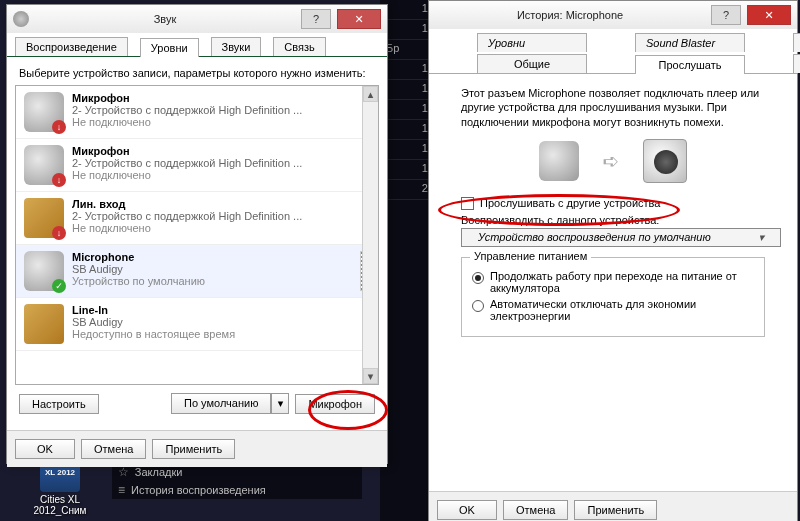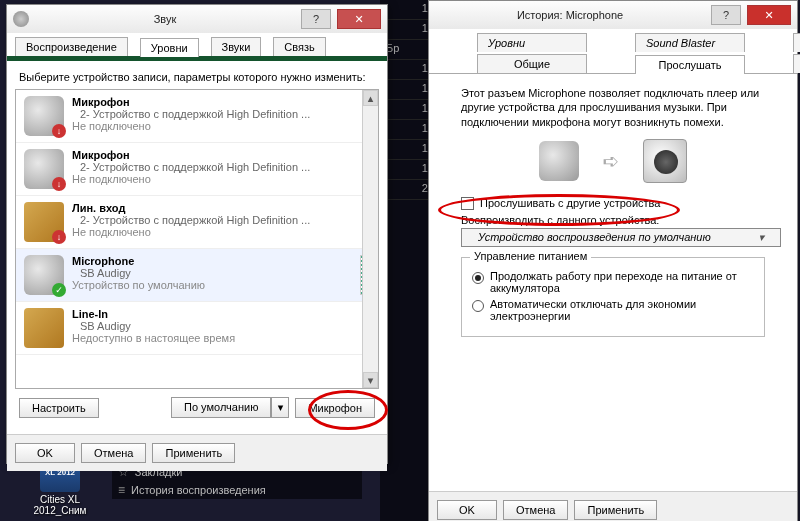--- a/index.html
+++ b/index.html
@@ -28,38 +28,38 @@
 
 
 .tabs { display:flex; gap:12px; padding: 4px 6px 0 8px; background:#fff; }
 .tab { padding: 3px 10px; border:1px solid #aaa; border-bottom:none; background:#f4f4f4; cursor:pointer;}
 .tab.active { background:#fff; position:relative; top:1px;}
 .tabrow2 { display:flex; gap:48px; padding: 4px 20px 0 48px; background:#fff;}
 .tabrow2 .tab { min-width:110px; font-style:italic;}
 .tabrow3 { display:flex; gap:48px; padding: 2px 20px 0 48px; background:#fff;}
 .tabrow3 .tab { min-width:110px; text-align:center;}
 
-.content { padding: 8px; border-top:5px solid #14532d; background:#fff;}
+.content { padding: 8px; border-top:1px solid #14532d; background:#fff;}
 .instruct { margin: 2px 4px 6px 4px; }
 
 .listbox { border:1px solid #aaa; height: 300px; overflow:hidden; position:relative;}
 .listbox .scroll { position:absolute; right:0; top:0; width:16px; height:100%; background:#f0f0f0; border-left:1px solid #ccc;}
 .listbox .scroll .up, .listbox .scroll .dn { height:16px; background:#ddd; text-align:center; line-height:14px; color:#555; border:1px solid #ccc;}
 .listbox .scroll .dn { position:absolute; bottom:0; width:100%;}
 
 .dev { display:flex; gap:8px; padding:6px 8px; border-bottom:1px solid #eee;}
 .dev.selected { background:#eef3ff;}
 .dev .ico { width:40px; height:40px; flex-shrink:0; position:relative;}
 .dev .ico.mic { background: radial-gradient(circle at 35% 35%, #e8e8e8, #999); border-radius: 6px;}
 .dev .ico.jack { background: linear-gradient(135deg,#d4a850,#b07820); border-radius:4px;}
 .dev .ico .badge { position:absolute; bottom:-2px; right:-2px; width:14px; height:14px; border-radius:50%; background:#c33; color:#fff; font-size:9px; line-height:14px; text-align:center;}
 .dev .ico .badge.ok { background:#3a3;}
 .dev .txt { flex:1; }
 .dev .name { font-weight:600; color:#000;}
-.dev .desc { color:#666; font-size: 11px; margin-left: 8px;}
+.dev .desc { color:#666; font-size: 11px;}
 .dev .stat { color:#888; font-size: 11px;}
 .dev .meter { width:10px; height:40px; background: repeating-linear-gradient(0deg, #4a8 0, #4a8 2px, #fff 2px, #fff 4px); border:1px solid #ccc; align-self:center;}
 
 .btnrow { display:flex; gap:6px; padding:8px 4px; align-items:center;}
 .btn { padding: 3px 12px; border:1px solid #999; background:linear-gradient(#fff,#e8e8e8); cursor:pointer; min-width:60px; text-align:center;}
 .btn.small { min-width:auto; padding:3px 6px;}
 .spacer { flex:1; }
 .dropbtn { display:flex;}
 .dropbtn .btn.caret { min-width:18px; padding:3px 2px;}
 

